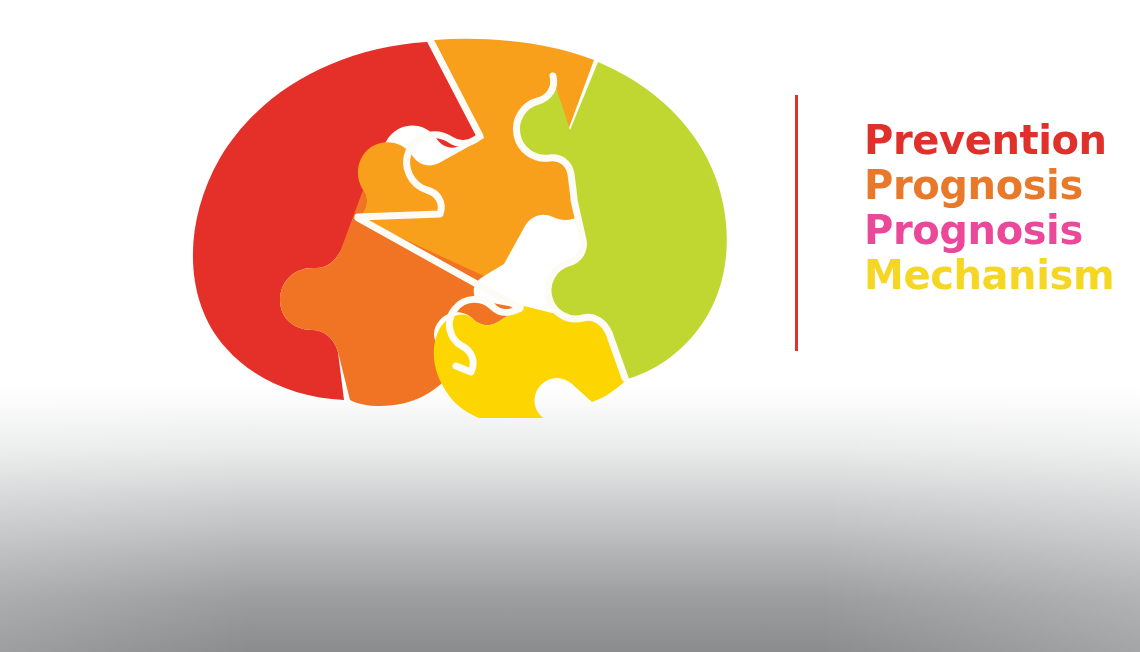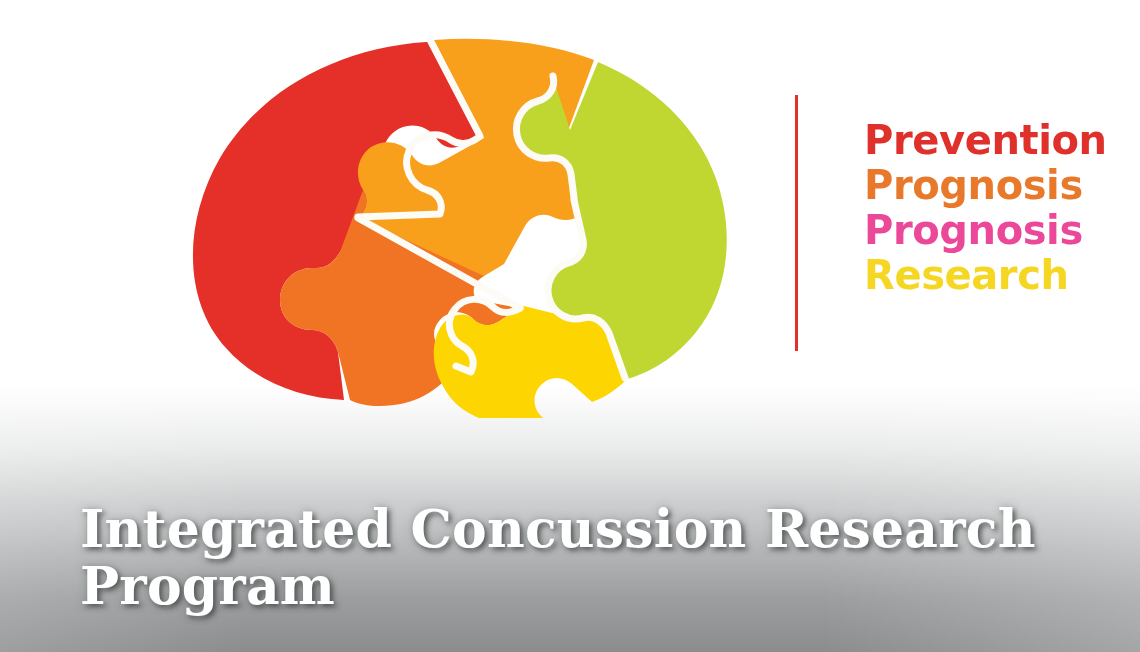--- a/index.html
+++ b/index.html
@@ -239,21 +239,17 @@
       </g>
     </svg>
   </div>
 
   <div class="divider"></div>
 
   <div class="keywords">
     <div class="keyword kw-0">Prevention</div>
     <div class="keyword kw-1">Prognosis</div>
     <div class="keyword kw-2">Prognosis</div>
-    <div class="keyword kw-3">Research</div>
+    <div class="keyword kw-3">Mechanism</div>
   </div>
 
-  <div class="title-block">
-    <div class="title-line">Integrated Concussion Research</div>
-    <div class="title-line">Program</div>
-  </div>
 
 </div>
 
 </body></html>

